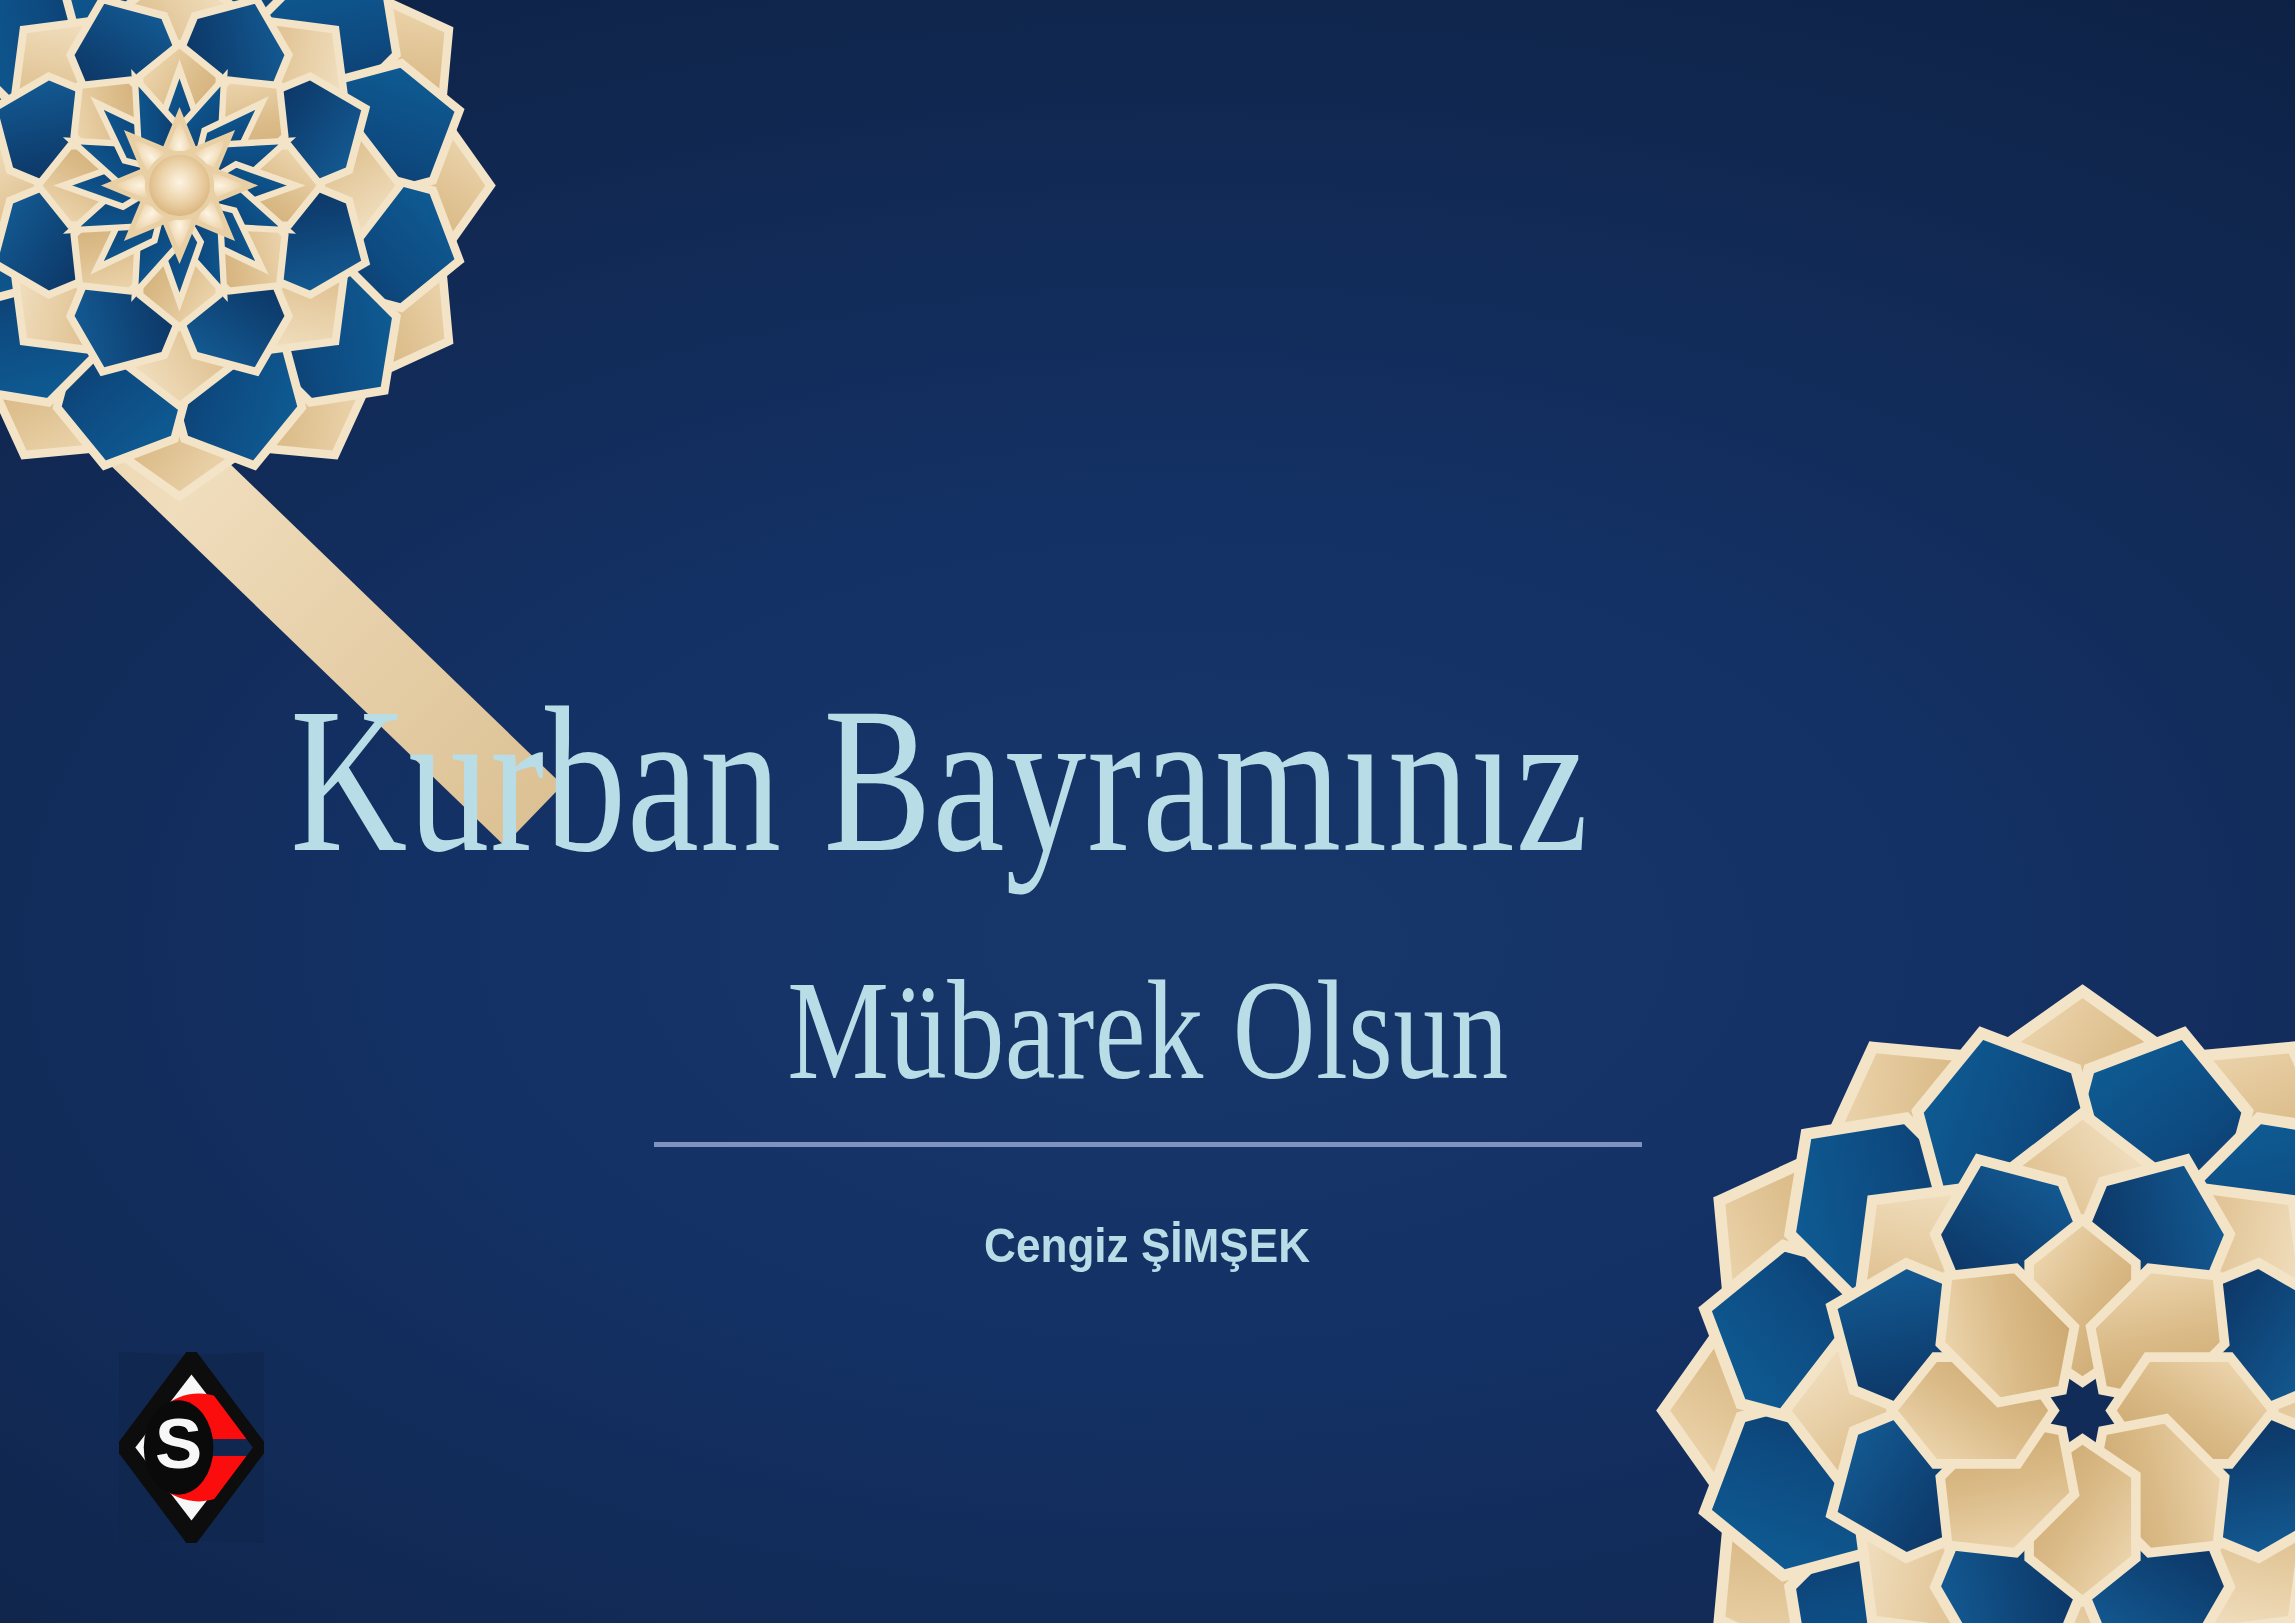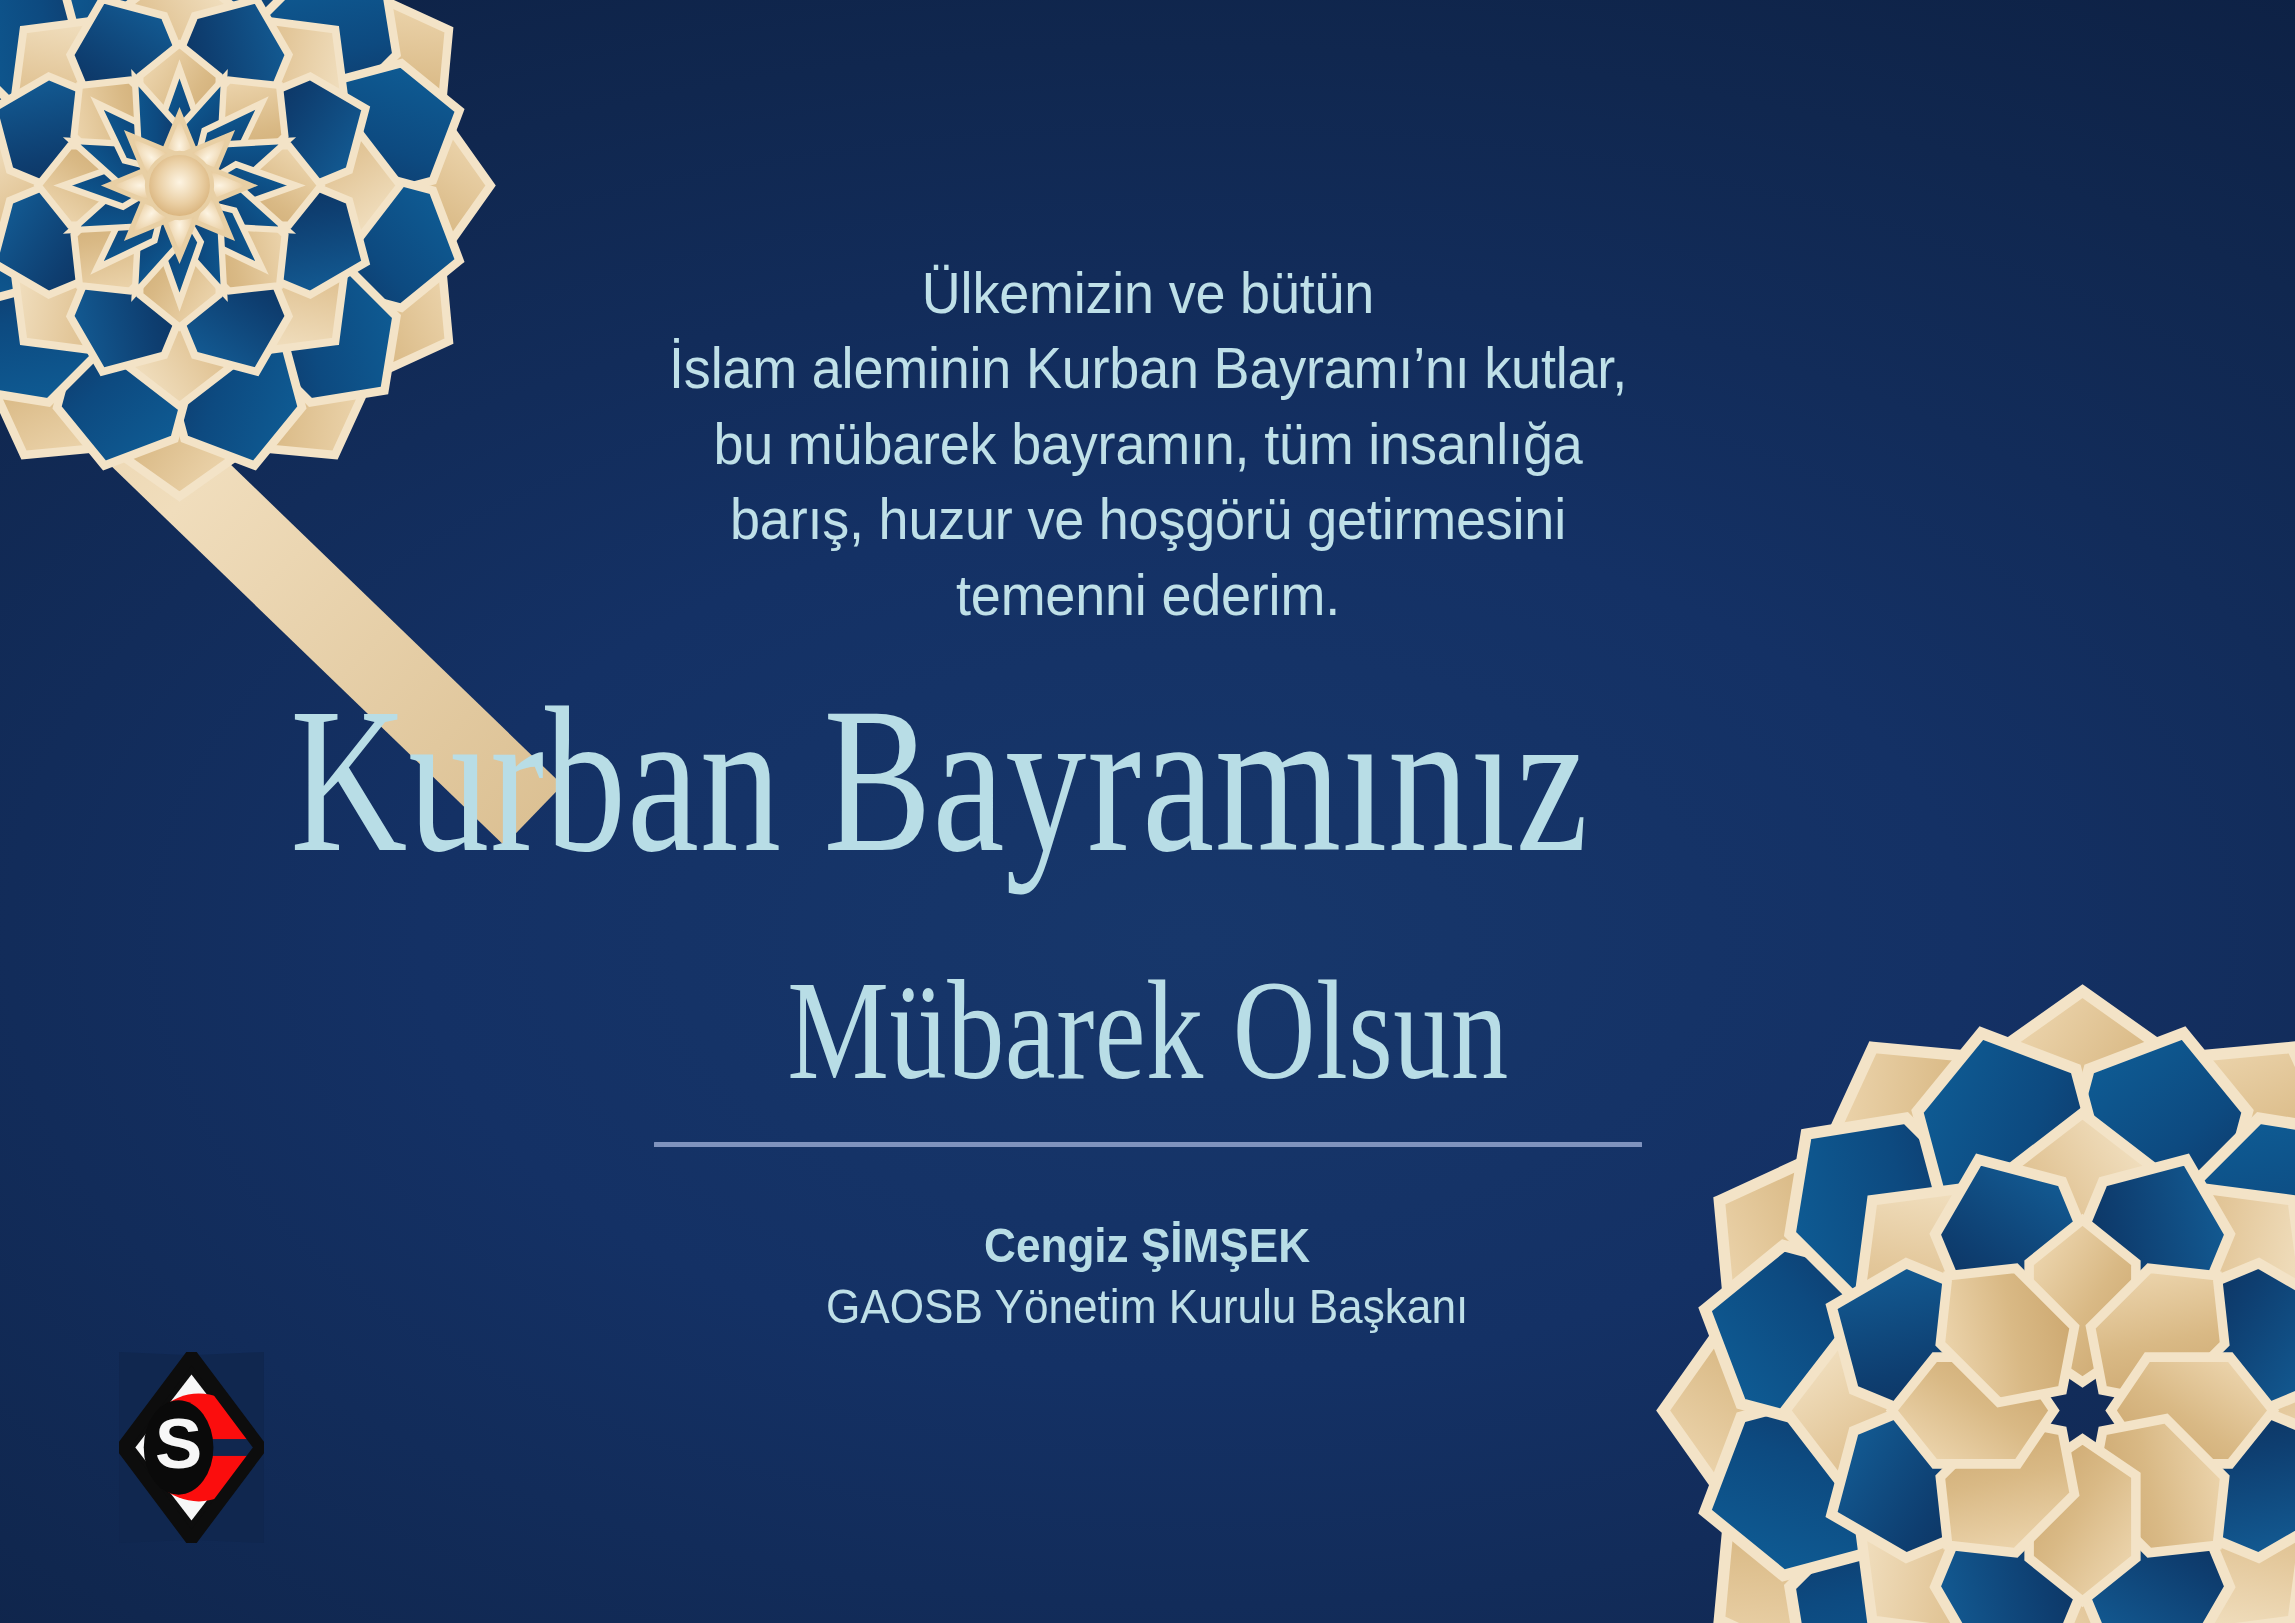--- a/index.html
+++ b/index.html
@@ -366,45 +366,35 @@
       <use href="#p-in-gold" transform="rotate(135 500 500)"></use>
       <use href="#p-in-gold" transform="rotate(180 500 500)"></use>
       <use href="#p-in-gold" transform="rotate(225 500 500)"></use>
       <use href="#p-in-gold" transform="rotate(270 500 500)"></use>
       <use href="#p-in-gold" transform="rotate(315 500 500)"></use>
     </g>
   </svg>
 
   <div class="content">
 
-    <div class="body-copy">
-      <span class="ln">Ülkemizin ve bütün</span>
-      <span class="ln">İslam aleminin Kurban Bayramı’nı kutlar,</span>
-      <span class="ln">bu mübarek bayramın, tüm insanlığa</span>
-      <span class="ln">barış, huzur ve hoşgörü getirmesini</span>
-      <span class="ln">temenni ederim.</span>
-    </div>
 
     <div class="headline-1">
       <span>Kurban Bayramınız</span>
     </div>
 
     <div class="headline-2">
       <span>Mübarek Olsun</span>
     </div>
 
     <div class="divider"></div>
 
     <div class="signer-name">
       <span>Cengiz ŞİMŞEK</span>
     </div>
 
-    <div class="signer-title">
-      <span>GAOSB Yönetim Kurulu Başkanı</span>
-    </div>
 
     <div class="logo-block">
 
       <svg class="logo-mark" viewBox="0 0 258 340">
 
         <polygon points="129,6 252,170 129,334 6,170" fill="#0d0d0d"></polygon>
 
         <polygon points="129,40 229,170 129,300 29,170" fill="#f7f7f7"></polygon>
 
         <g>

